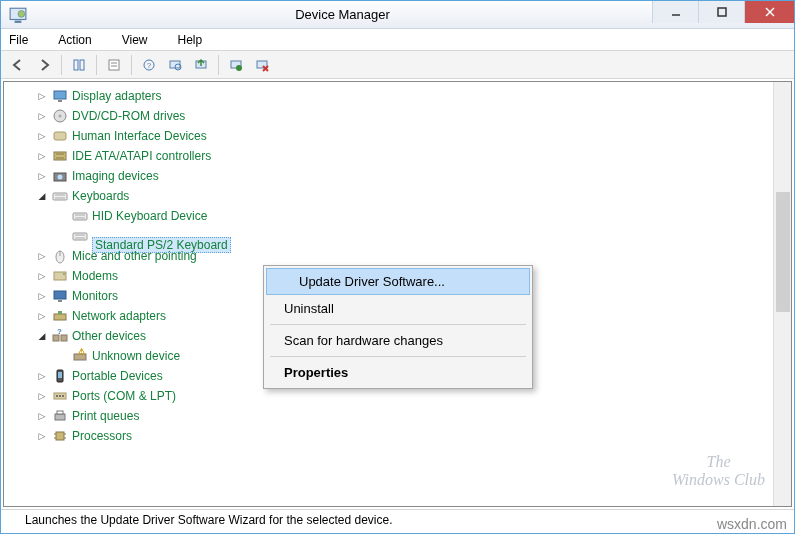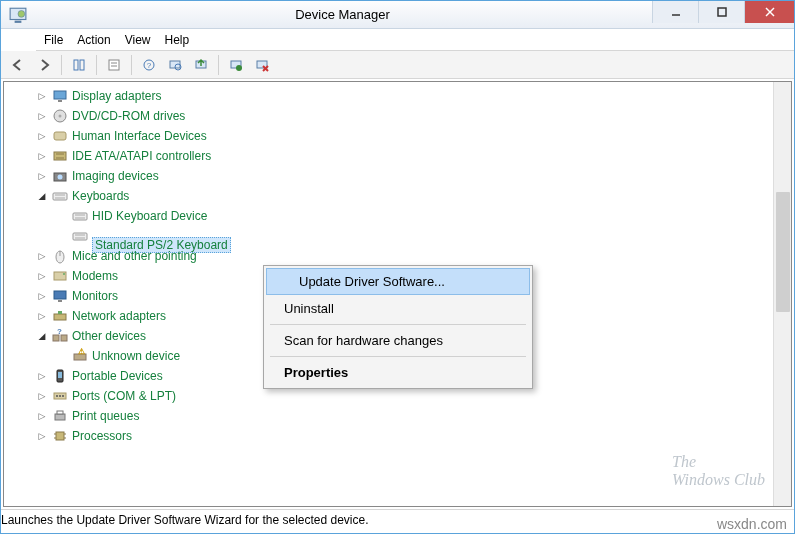--- a/index.html
+++ b/index.html
@@ -5,43 +5,43 @@
     * { box-sizing: border-box; margin: 0; padding: 0; }
     body { font-family: "Segoe UI", Tahoma, sans-serif; font-size: 12px; background: #fff; width: 795px; height: 534px; overflow: hidden; position: relative; }
     .window { width: 795px; height: 534px; border: 1px solid #5aa3db; display: flex; flex-direction: column; }
     .titlebar { height: 28px; background: linear-gradient(#fdfdfe, #e9eef5); display: flex; align-items: center; border-bottom: 1px solid #c9d5e2; }
     .title-icon { width: 18px; height: 18px; margin: 0 6px 0 8px; }
     .title-text { flex: 1; text-align: center; font-size: 13px; color: #000; }
     .title-controls { display: flex; height: 100%; }
     .title-btn { width: 46px; height: 22px; display: flex; align-items: center; justify-content: center; border-left: 1px solid #c9d5e2; background: #e9eef5; }
     .title-btn.close { background: #c8504f; color: #fff; width: 50px; }
     .title-btn svg { width: 12px; height: 12px; }
-    .menubar { height: 22px; padding: 2px 8px; display: flex; gap: 14px; align-items: center; background: #fff; border-bottom: 1px solid #d6d6d6; margin-left: 35px; }
+    .menubar { height: 22px; padding: 2px 8px; display: flex; gap: 30px; align-items: center; background: #fff; border-bottom: 1px solid #d6d6d6; }
     .menubar span { font-size: 12px; color: #000; }
     .toolbar { height: 28px; padding: 2px 6px; display: flex; gap: 4px; align-items: center; background: #f4f4f4; border-bottom: 1px solid #d6d6d6; }
     .tool-btn { width: 22px; height: 22px; display: flex; align-items: center; justify-content: center; border: 1px solid transparent; }
     .tool-sep { width: 1px; height: 20px; background: #d0d0d0; margin: 0 2px; }
     .content { flex: 1; display: flex; border: 1px solid #888; margin: 2px; position: relative; background: #fff; }
     .tree { flex: 1; padding: 4px 2px; overflow: hidden; }
     .scrollbar { width: 18px; background: #f0f0f0; border-left: 1px solid #ddd; position: relative; }
     .scroll-thumb { position: absolute; top: 110px; left: 2px; width: 14px; height: 120px; background: #cfcfcf; border-radius: 1px; }
     .tree-node { display: flex; align-items: center; height: 20px; gap: 4px; }
     .expander { width: 12px; height: 12px; display: flex; align-items: center; justify-content: center; color: #6a6a6a; font-size: 9px; }
     .node-icon { width: 16px; height: 16px; display: flex; align-items: center; justify-content: center; }
     .node-label { white-space: nowrap; color: #15803d; }
     .tree-node.selected .node-label { background: #cfe6fb; border: 1px dotted #5aa3db; padding: 0 2px; margin-top: 18px; }
     .indent-1 { padding-left: 30px; }
     .indent-2 { padding-left: 50px; }
-    .statusbar { height: 24px; border-top: 1px solid #d6d6d6; padding: 3px 0; font-size: 12px; background: #fff; }
+    .statusbar { height: 24px; border-top: 1px solid #d6d6d6; padding: 3px 24px; font-size: 12px; background: #fff; }
     .context-menu { position: absolute; left: 263px; top: 265px; width: 270px; background: #f4f4f4; border: 1px solid #a7a7a7; box-shadow: 3px 3px 6px rgba(0,0,0,0.25); padding: 2px; z-index: 10; }
     .ctx-item { padding: 6px 18px; font-size: 13px; color: #000; }
     .ctx-item.hover { background: #c4dffa; border: 1px solid #8cbde9; padding: 5px 32px; }
     .ctx-item.bold { font-weight: bold; }
     .ctx-sep { height: 1px; background: #d0d0d0; margin: 2px 4px; }
-    .watermark { position: absolute; right: 30px; bottom: 45px; font-family: "Segoe Script", cursive; font-size: 16px; color: #bfc6cd; font-style: italic; line-height: 18px; text-align: left; }
+    .watermark { position: absolute; right: 30px; bottom: 45px; font-family: "Segoe Script", cursive; font-size: 16px; color: #bfc6cd; font-style: italic; line-height: 18px; text-align: center; }
     .attrib { position: absolute; right: 8px; bottom: 2px; font-size: 14px; color: #888; }
   </style>
 </head>
 <body>
 
 <div class="window">
 
   <div class="titlebar">
     <span class="title-icon">
       <svg viewBox="0 0 16 16">

